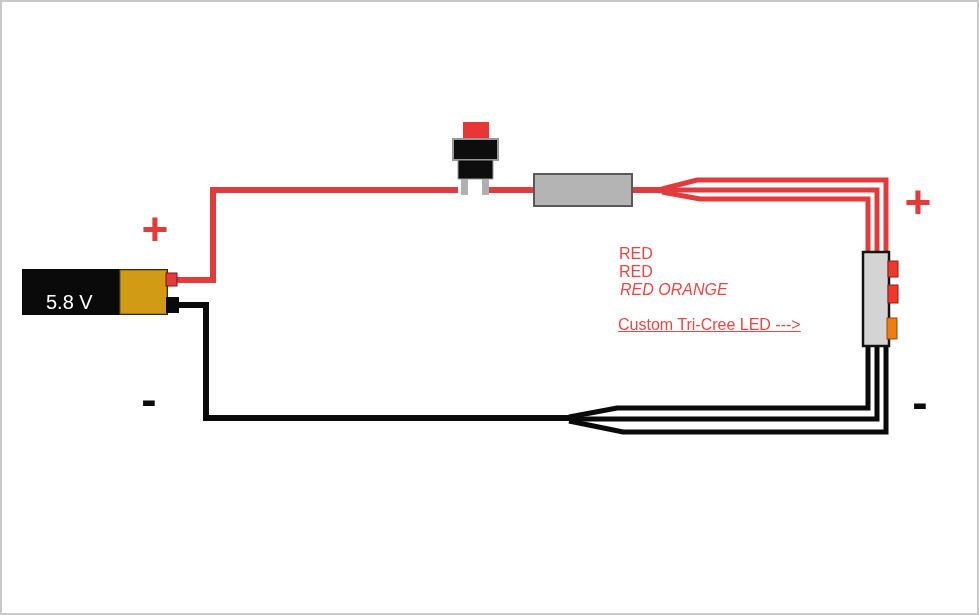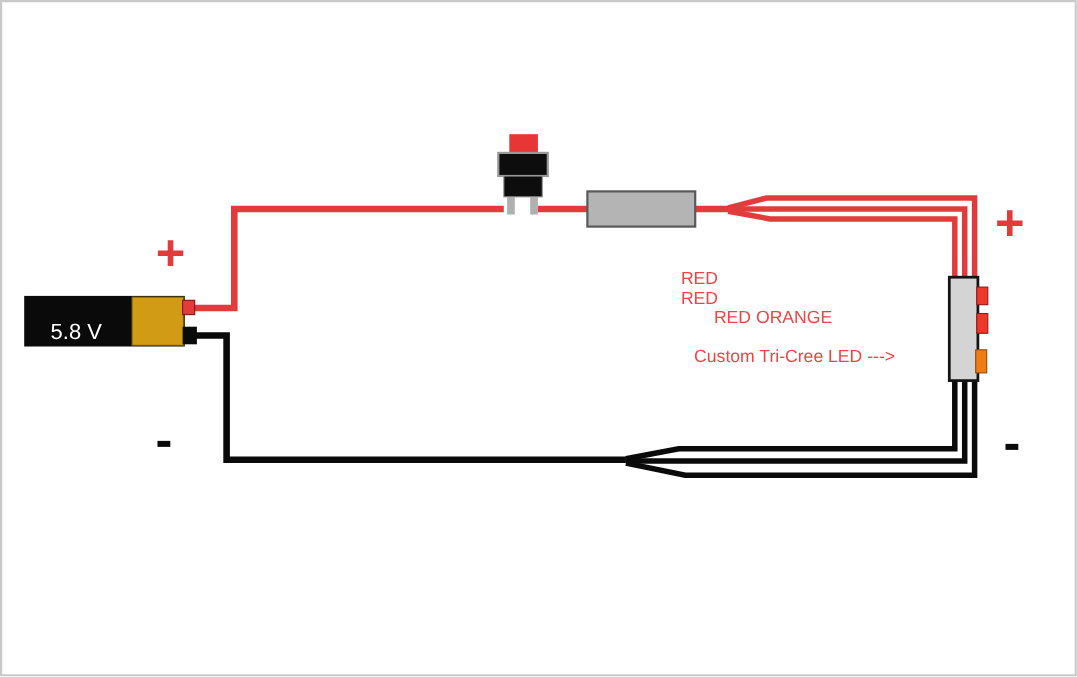--- a/index.html
+++ b/index.html
@@ -44,22 +44,22 @@
     line-height:1;
   }
   .sign.plus{color:#e23b3c;}
   .sign.minus{color:#0a0a0a;}
   .plus-left{left:136px;top:210px;}
   .plus-right{left:899px;top:183px;}
   .minus-left{left:130px;top:380px;}
   .minus-right{left:901px;top:383px;}
   .lbl-red1{left:617px;top:243px;}
   .lbl-red2{left:617px;top:261px;}
-  .lbl-red3{left:647px;top:279px;}
-  .lbl-caption{left:629px;top:314px;}
+  .lbl-red3{left:618px;top:279px;font-style:italic;}
+  .lbl-caption{left:616px;top:314px;text-decoration:underline;}
 </style>
 </head>
 <body>
 
 <div class="stage">
 
   <svg width="979" height="615" viewBox="0 0 979 615">
 
     <g fill="none" stroke-linejoin="miter">
       <polyline points="168,278 211,278 211,188 456,188" stroke-width="6" stroke="#e23b3c"></polyline>

